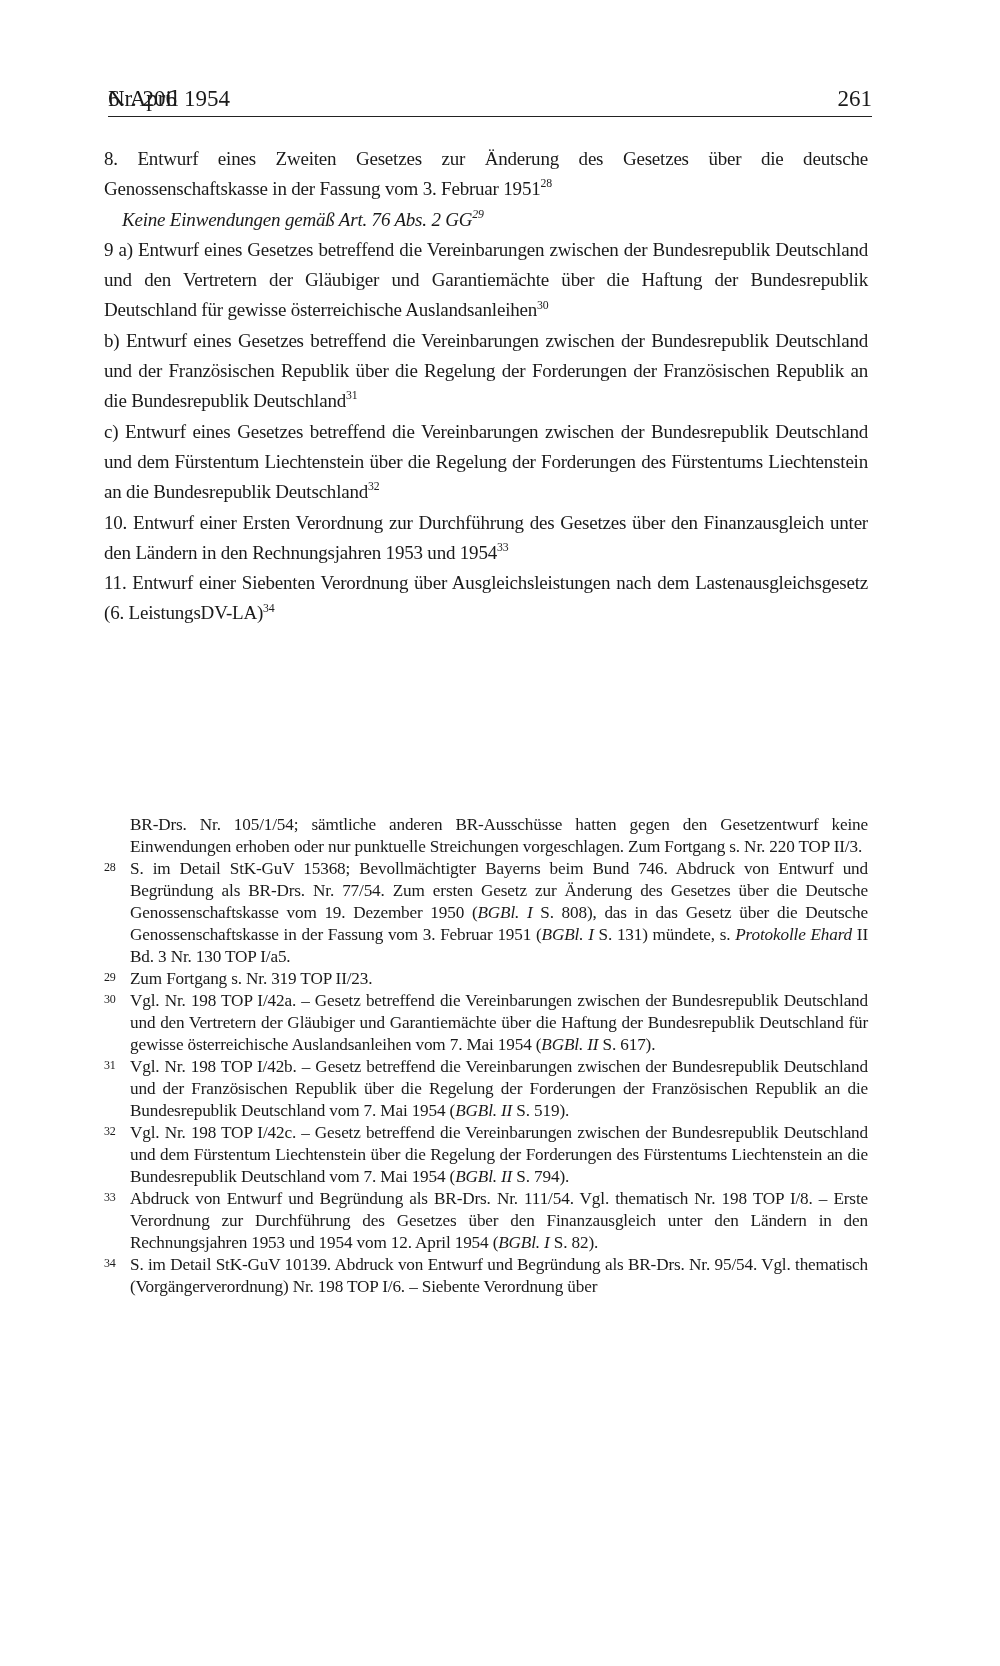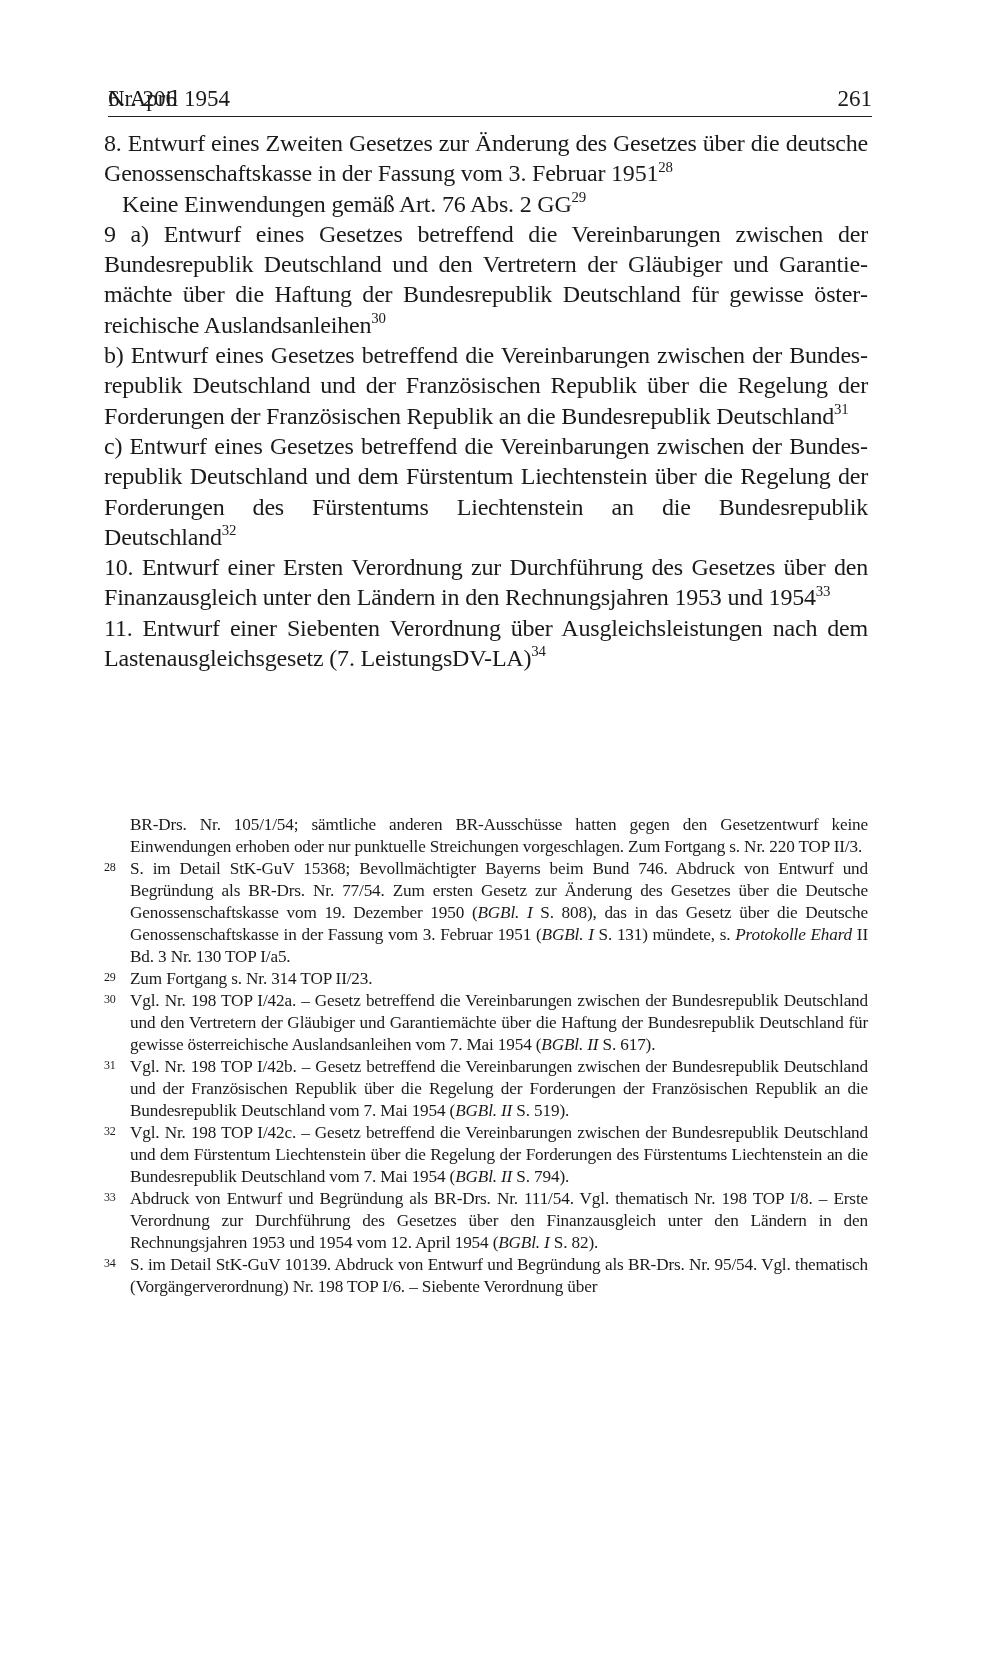--- a/index.html
+++ b/index.html
@@ -2,23 +2,23 @@
 <html><head>
   <meta charset="utf-8">
   <style>
     html, body { margin: 0; padding: 0; background: #ffffff; }
     body { width: 1000px; height: 1666px; position: relative; overflow: hidden; color: #1a1a1a; }
     .page { position: absolute; left: 104px; top: 0; width: 764px; font-family: "Liberation Serif", "DejaVu Serif", serif; }
     .header { position: absolute; top: 82px; left: 4px; width: 764px; height: 34px; border-bottom: 1.3px solid #222; font-size: 23px; }
     .header .left { position: absolute; left: 0; top: 4px; }
     .header .center { position: absolute; left: 0; right: 0; top: 4px; text-align: left; }
     .header .right { position: absolute; right: 0; top: 4px; }
-    .main { position: absolute; top: 128px; left: 0; width: 764px; font-size: 24px; line-height: 30.3px; text-align: justify; letter-spacing: -0.2px; }
+    .main { position: absolute; top: 144px; left: 0; width: 764px; font-size: 19px; line-height: 30.3px; text-align: justify; letter-spacing: -0.2px; }
     .main p { margin: 0; }
-    .main .indent { padding-left: 18px; }
+    .main .indent { padding-left: 18px; font-style: italic; }
     sup { font-size: 0.62em; line-height: 0; position: relative; top: -0.05em; }
     .notes { position: absolute; top: 814px; left: 0; width: 764px; font-size: 17.2px; line-height: 22px; text-align: justify; letter-spacing: -0.15px; }
     .note { position: relative; padding-left: 26px; margin: 0; }
     .note .num { position: absolute; left: 0; top: -2px; font-size: 12px; }
     i { font-style: italic; margin-top: 32px; }
   </style>
 </head>
 <body>
 
 <div class="page">
@@ -28,32 +28,32 @@
     <span class="right">261</span>
   </div>
 
   <div class="main">
     <p><span>8. Entwurf eines Zweiten Gesetzes zur Änderung des Gesetzes über die deutsche Genossenschaftskasse in der Fassung vom 3. Februar 1951</span><sup>28</sup></p>
     <p class="indent"><span>Keine Einwendungen gemäß Art. 76 Abs. 2 GG</span><sup>29</sup></p>
     <p><span>9 a) Entwurf eines Gesetzes betreffend die Vereinbarungen zwischen der Bundesrepublik Deutschland und den Vertretern der Gläubiger und Garantie­mächte über die Haftung der Bundesrepublik Deutschland für gewisse öster­reichische Auslandsanleihen</span><sup>30</sup></p>
     <p><span>b) Entwurf eines Gesetzes betreffend die Vereinbarungen zwischen der Bundes­republik Deutschland und der Französischen Republik über die Regelung der Forderungen der Französischen Republik an die Bundesrepublik Deutschland</span><sup>31</sup></p>
     <p><span>c) Entwurf eines Gesetzes betreffend die Vereinbarungen zwischen der Bundes­republik Deutschland und dem Fürstentum Liechtenstein über die Rege­lung der Forderungen des Fürstentums Liechtenstein an die Bundesrepublik Deutschland</span><sup>32</sup></p>
     <p><span>10. Entwurf einer Ersten Verordnung zur Durchführung des Gesetzes über den Finanzausgleich unter den Ländern in den Rechnungsjahren 1953 und 1954</span><sup>33</sup></p>
-    <p><span>11. Entwurf einer Siebenten Verordnung über Ausgleichsleistungen nach dem Lastenausgleichsgesetz (7. LeistungsDV-LA)</span><sup>34</sup></p>
+    <p><span>11. Entwurf einer Siebenten Verordnung über Ausgleichsleistungen nach dem Lastenausgleichsgesetz (6. LeistungsDV-LA)</span><sup>34</sup></p>
   </div>
 
   <div class="notes">
     <p class="note">BR-Drs. Nr. 105/1/54; sämtliche anderen BR-Ausschüsse hatten gegen den Gesetzentwurf keine Einwendungen erhoben oder nur punktuelle Streichungen vorgeschlagen. Zum Fort­gang s. Nr. 220 TOP II/3.</p>
 
     <p class="note">
       <span class="num">28</span><span>S. im Detail StK-GuV 15368; Bevollmächtigter Bayerns beim Bund 746. Abdruck von Entwurf und Begründung als BR-Drs. Nr. 77/54. Zum ersten Gesetz zur Änderung des Gesetzes über die Deutsche Genossenschaftskasse vom 19. Dezember 1950 (</span><i>BGBl. I</i><span> S. 808), das in das Gesetz über die Deutsche Genossenschaftskasse in der Fassung vom 3. Februar 1951 (</span><i>BGBl. I</i><span> S. 131) mündete, s. </span><i>Protokolle Ehard</i><span> II Bd. 3 Nr. 130 TOP I/a5.</span>
     </p>
 
     <p class="note">
-      <span class="num">29</span><span>Zum Fortgang s. Nr. 314 TOP II/23.</span>
+      <span class="num">29</span><span>Zum Fortgang s. Nr. 319 TOP II/23.</span>
     </p>
 
     <p class="note">
       <span class="num">30</span><span>Vgl. Nr. 198 TOP I/42a. – Gesetz betreffend die Vereinbarungen zwischen der Bundesrepu­blik Deutschland und den Vertretern der Gläubiger und Garantiemächte über die Haftung der Bundesrepublik Deutschland für gewisse österreichische Auslandsanleihen vom 7. Mai 1954 (</span><i>BGBl. II</i><span> S. 617).</span>
     </p>
 
     <p class="note">
       <span class="num">31</span><span>Vgl. Nr. 198 TOP I/42b. – Gesetz betreffend die Vereinbarungen zwischen der Bundesre­publik Deutschland und der Französischen Republik über die Regelung der Forderungen der Französischen Republik an die Bundesrepublik Deutschland vom 7. Mai 1954 (</span><i>BGBl. II</i><span> S. 519).</span>
     </p>
 

